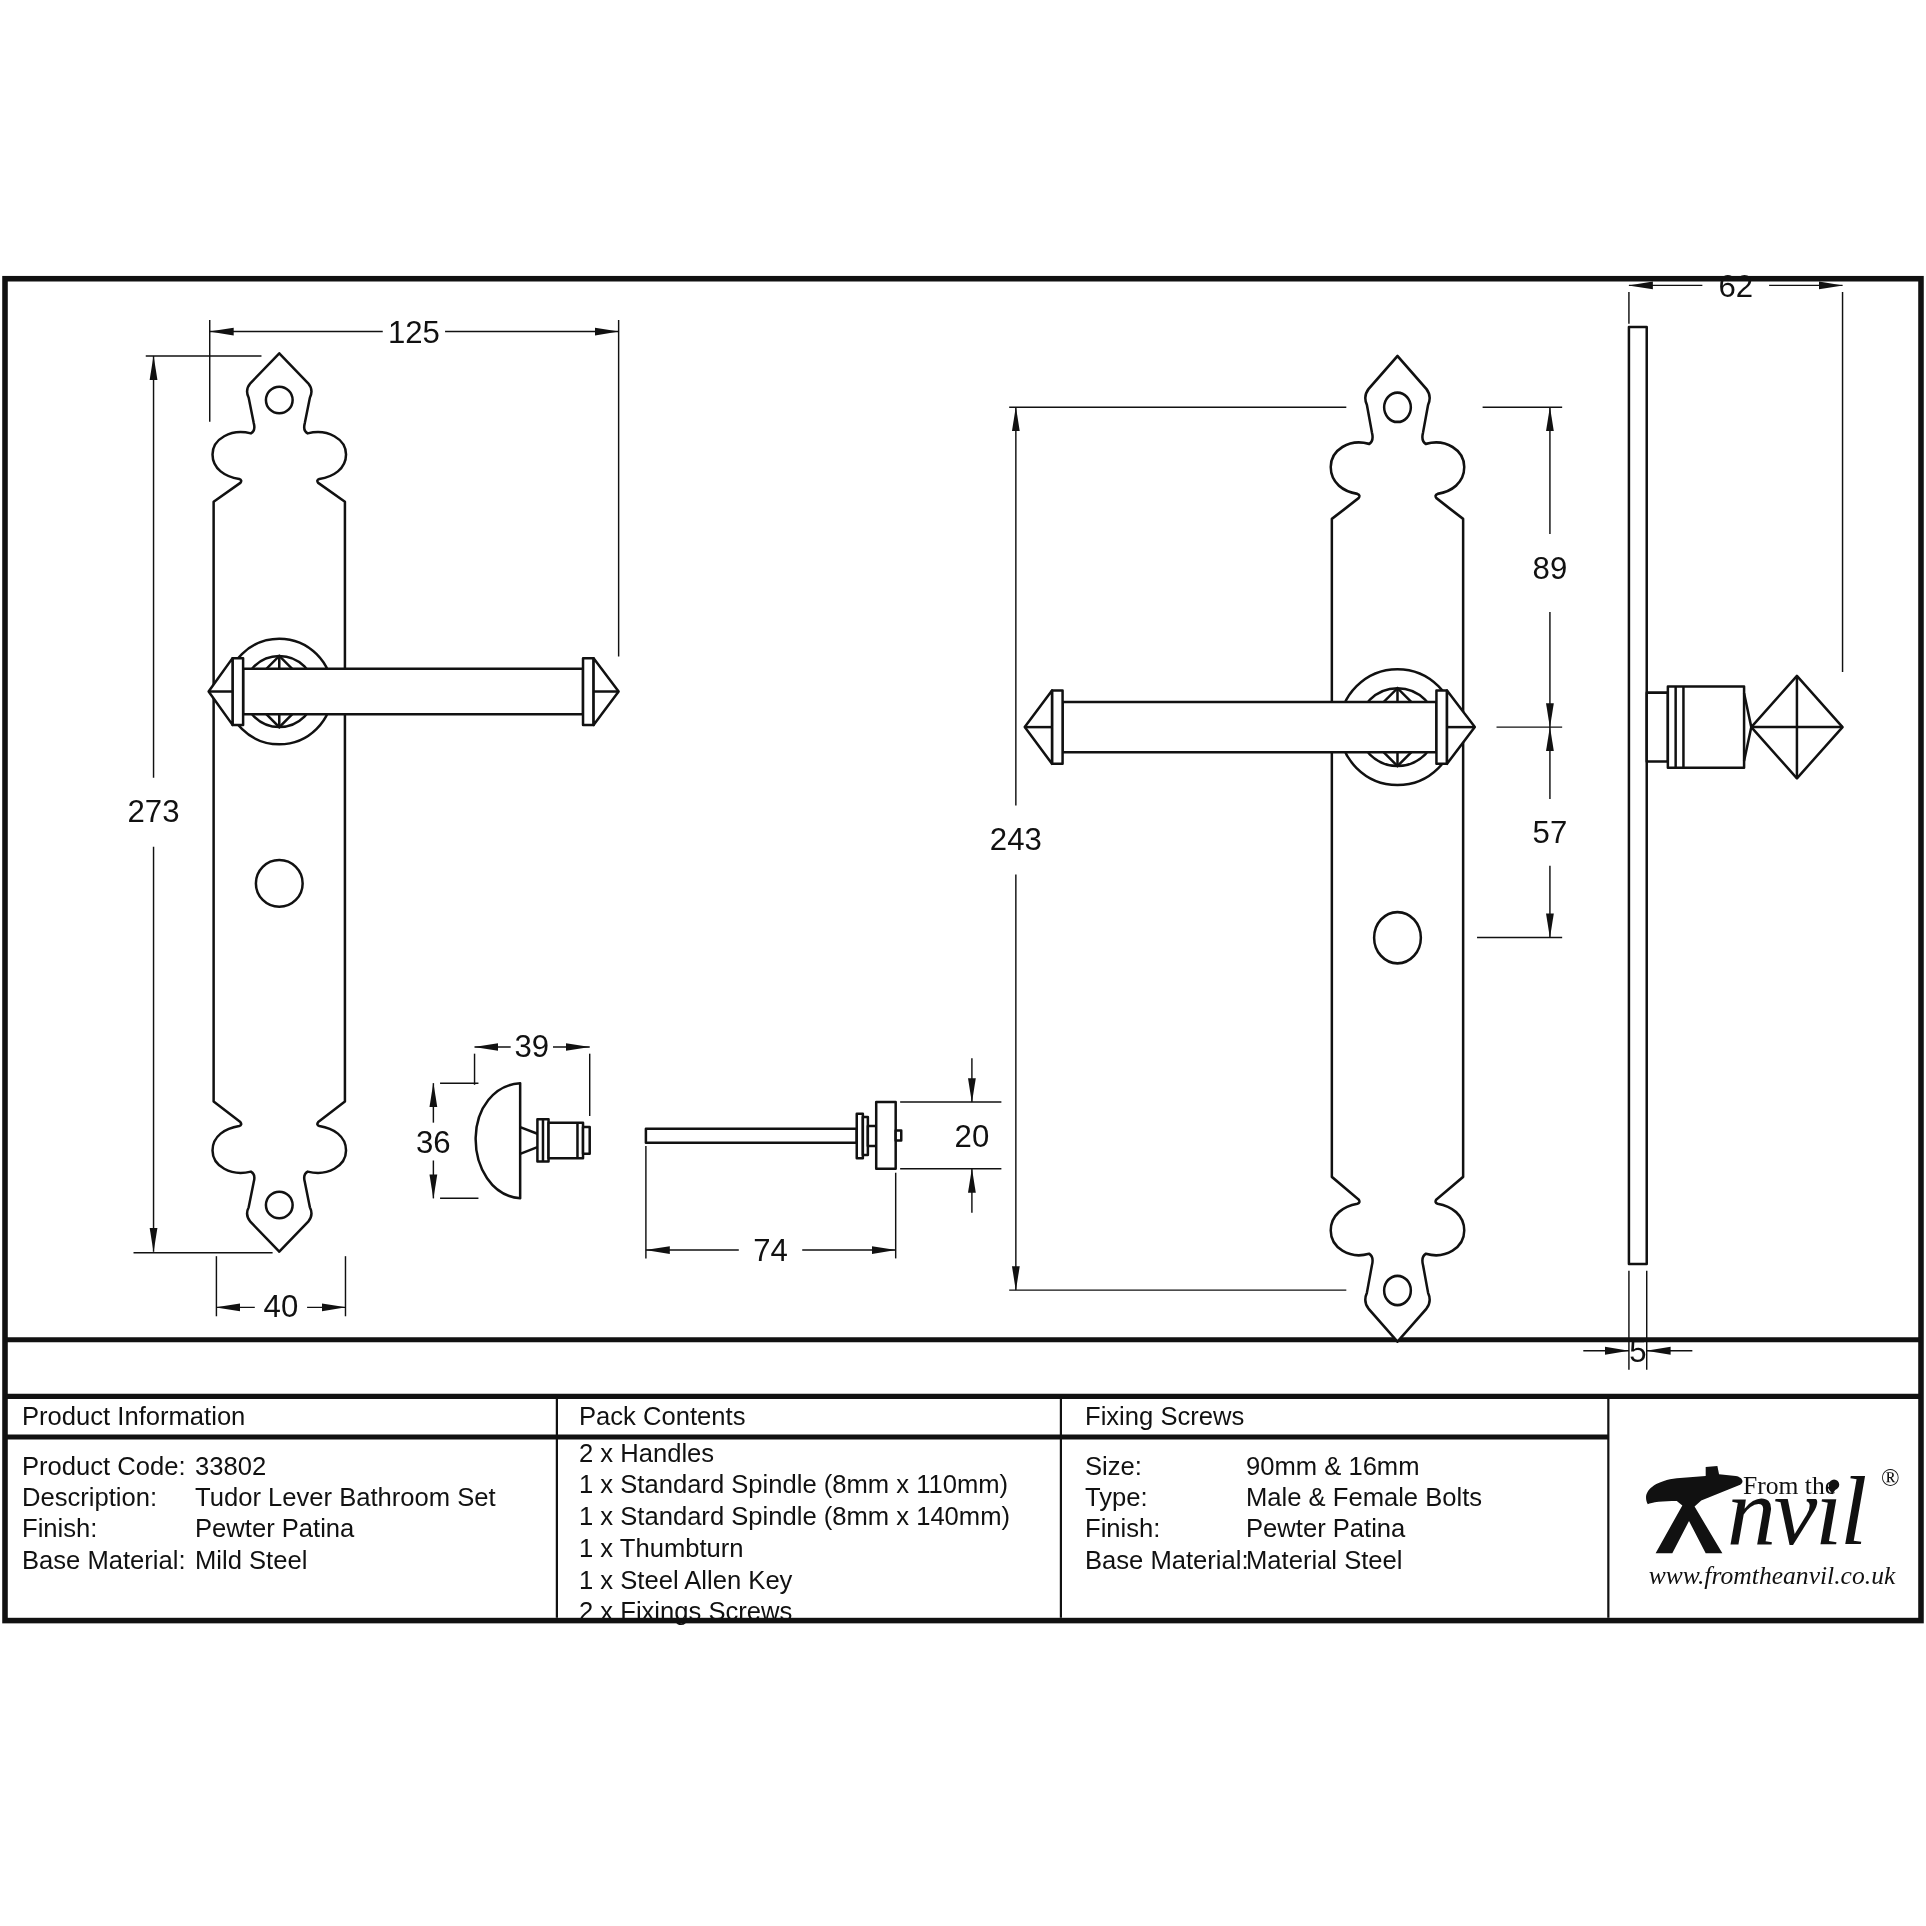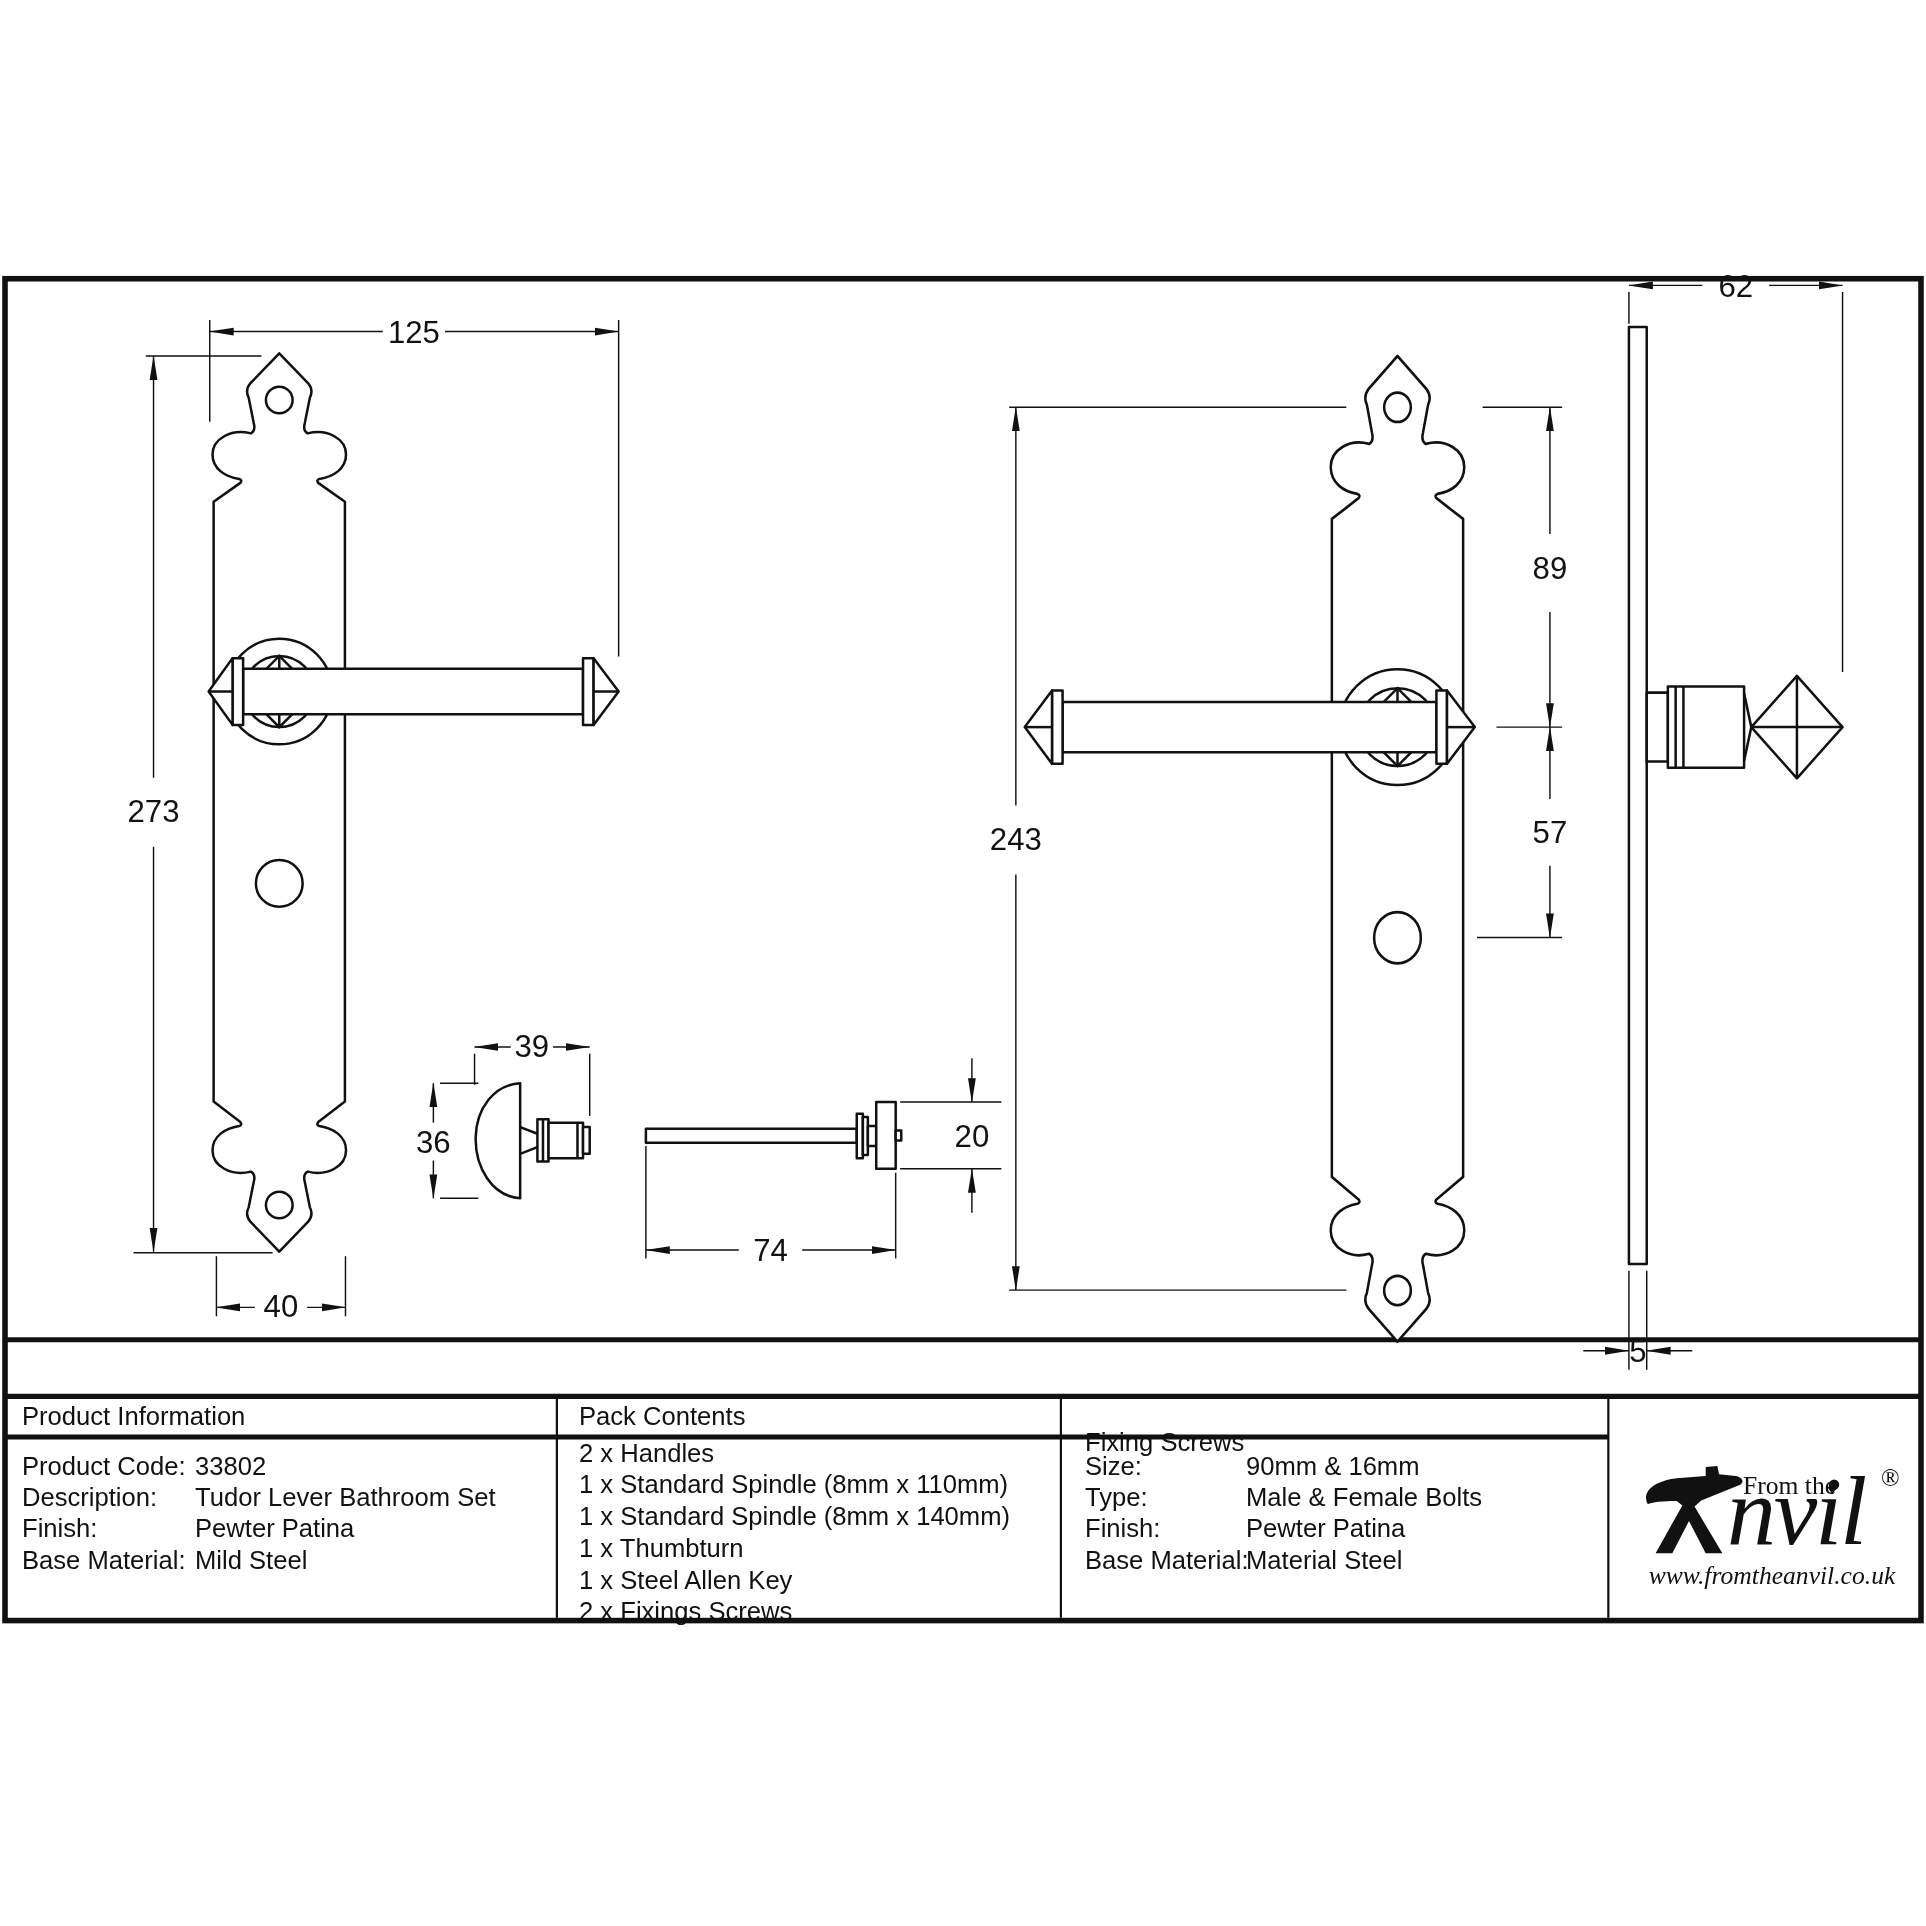--- a/index.html
+++ b/index.html
@@ -194,21 +194,21 @@
       L 3090 2650 L 3120 2653 C 3132 2655 3136 2664 3128 2669 L 3058 2697 L 3046 2708 L 3096 2792
       L 3066 2792 L 3036 2734 L 3006 2792 L 2976 2792 L 3024 2706 L 3014 2698
       C 2990 2698 2968 2700 2962 2704 Z"></path>
     <path fill="#fff" d="M 3036 2748 L 3052 2778 L 3020 2778 Z"></path>
   </g>
 </svg>
 
 
   <div class="hdr" style="left:22px;top:1396px;">Product Information</div>
   <div class="hdr" style="left:579px;top:1396px;">Pack Contents</div>
-  <div class="hdr" style="left:1085px;top:1396px;margin-top:26px;">Fixing Screws</div>
+  <div class="hdr" style="left:1085px;top:1396px;">Fixing Screws</div>
 
   <div>
     <div class="txt" style="left:22px;top:1452px;">Product Code:</div>
     <div class="txt" style="left:195px;top:1452px;">33802</div>
     <div class="txt" style="left:22px;top:1483px;">Description:</div>
     <div class="txt" style="left:195px;top:1483px;">Tudor Lever Bathroom Set</div>
     <div class="txt" style="left:22px;top:1514px;">Finish:</div>
     <div class="txt" style="left:195px;top:1514px;">Pewter Patina</div>
     <div class="txt" style="left:22px;top:1546px;">Base Material:</div>
     <div class="txt" style="left:195px;top:1546px;">Mild Steel</div>

